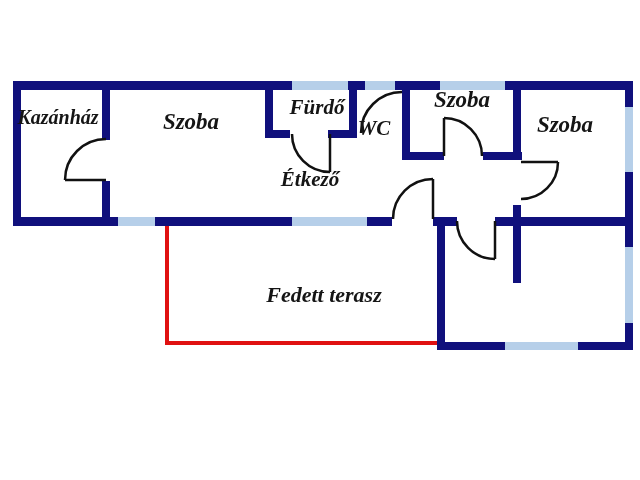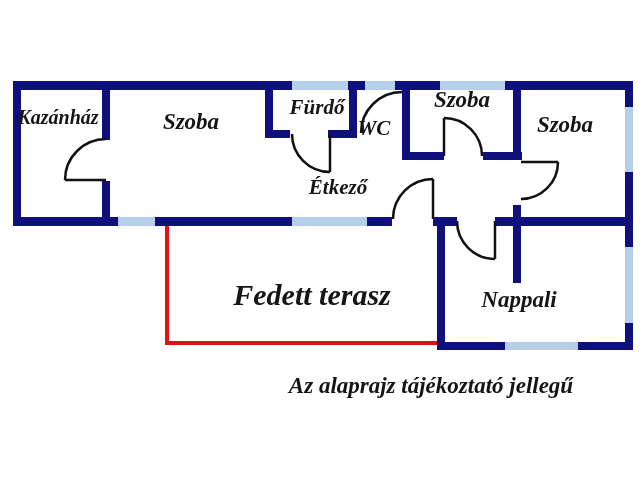--- a/index.html
+++ b/index.html
@@ -70,18 +70,16 @@
     <path class="door" d="M 495 221 L 495 259"></path>
     <path class="door" d="M 457 221 A 38 38 0 0 0 495 259"></path>
   </svg>
 
   <div class="lbl" style="left:58px;top:117px;font-size:20px;">Kazánház</div>
   <div class="lbl" style="left:191px;top:121px;font-size:23px;">Szoba</div>
   <div class="lbl" style="left:317px;top:107px;font-size:21px;font-style:italic;">Fürdő</div>
   <div class="lbl" style="left:374px;top:104px;font-size:21px;margin-top:24px;">WC</div>
   <div class="lbl" style="left:462px;top:99px;font-size:23px;">Szoba</div>
   <div class="lbl" style="left:565px;top:124px;font-size:23px;">Szoba</div>
-  <div class="lbl" style="left:310px;top:187px;font-size:21px;margin-left:28px;">Étkező</div>
-  <div class="lbl" style="left:312px;top:295px;font-size:30px;">Fedett terasz</div>
-  <div class="lbl" style="left:519px;top:299px;font-size:23px;">Nappali</div>
+  <div class="lbl" style="left:310px;top:179px;font-size:21px;">Étkező</div>
+  <div class="lbl" style="left:324px;top:295px;font-size:22px;">Fedett terasz</div>
 
-  <div class="lbl" style="left:431px;top:385px;font-size:23px;">Az alaprajz tájékoztató jellegű</div>
 </div>
 
 </body></html>

